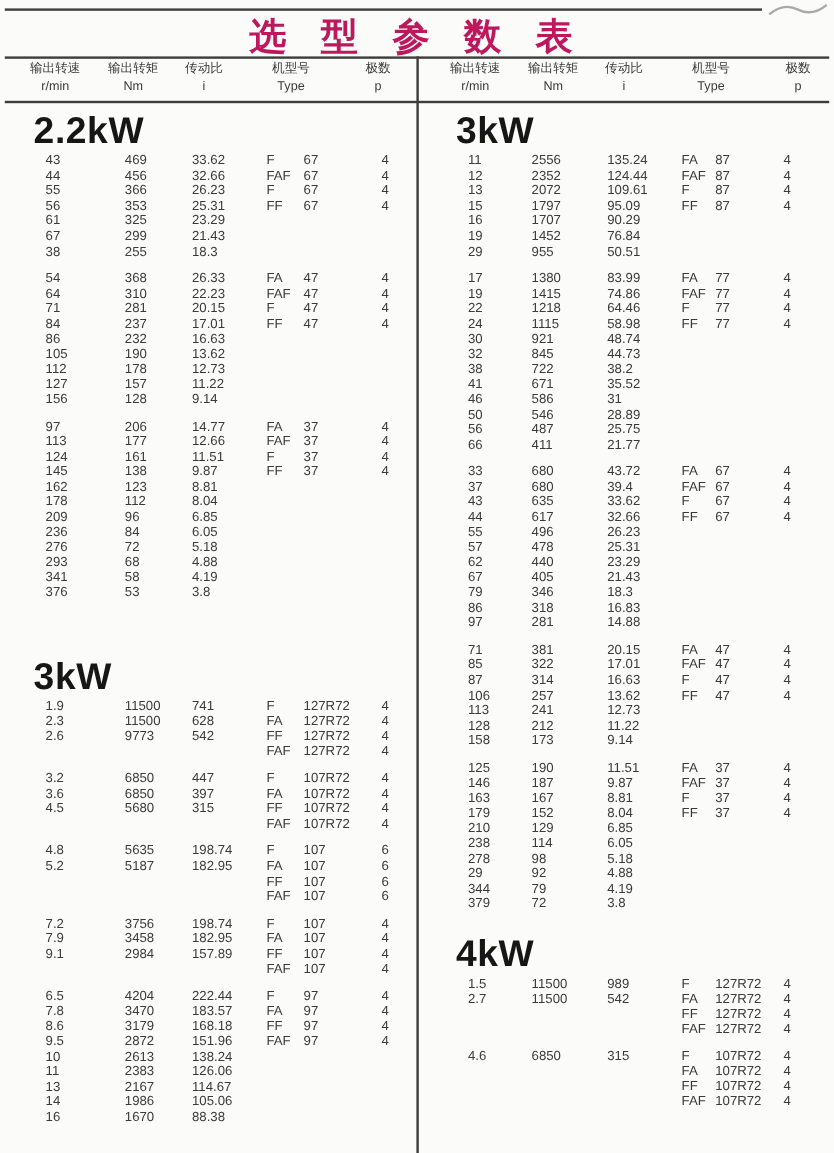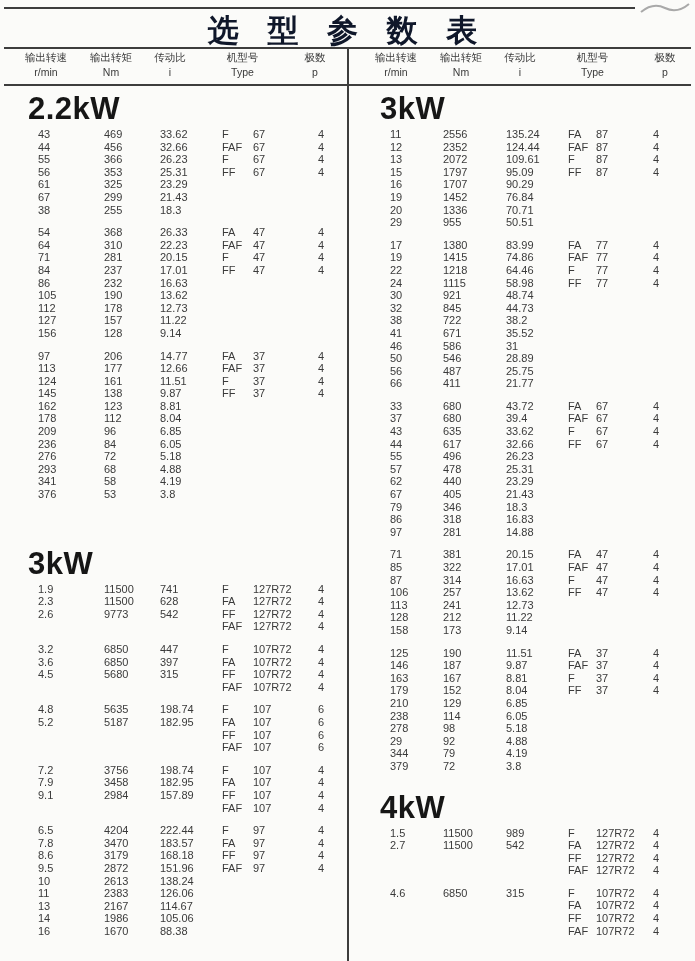--- a/index.html
+++ b/index.html
@@ -8,21 +8,21 @@
     background:#fbfbf9;color:#333;
     font-family:"Liberation Sans","DejaVu Sans",sans-serif;
   }
   .rule{position:absolute;left:4px;right:4px;border-top:2px solid #3d3d3d;}
   .rule.top{top:7px;right:60px;}
   .rule.under-title{top:47px;}
   .rule.under-header{top:84px;}
   .vdivider{position:absolute;left:347px;top:47px;bottom:0;border-left:2px solid #3d3d3d;}
   .title{
     position:absolute;top:10px;left:0;width:100%;text-align:center;
-    font-size:31px;font-weight:bold;letter-spacing:10px;color:#0f172a;
+    font-size:31px;font-weight:bold;letter-spacing:10px;color:#be185d;
   }
   .corner{position:absolute;top:0;right:4px;}
   .hdr-band{position:absolute;top:50px;height:50px;display:flex;}
   .hdr-band.left{left:0;width:348px;padding-left:10px;box-sizing:border-box;}
   .hdr-band.right{left:352px;width:343px;padding-left:8px;box-sizing:border-box;}
   .hdr-cell{text-align:center;font-size:10.5px;color:#3a3a3a;line-height:15px;}
   .hdr-band .hdr-cell:nth-child(1){width:72px;}
   .hdr-band .hdr-cell:nth-child(2){width:58px;}
   .hdr-band .hdr-cell:nth-child(3){width:60px;}
   .hdr-band .hdr-cell:nth-child(4){width:85px;}
@@ -191,21 +191,20 @@
 <div class="panel panel-right">
     <div class="section">
       <div class="sec-title">3kW</div>
       <div class="block">
         <div class="row"><span class="c1">11</span><span class="c2">2556</span><span class="c3">135.24</span><span class="c4a">FA</span><span class="c4b">87</span><span class="c5">4</span></div>
         <div class="row"><span class="c1">12</span><span class="c2">2352</span><span class="c3">124.44</span><span class="c4a">FAF</span><span class="c4b">87</span><span class="c5">4</span></div>
         <div class="row"><span class="c1">13</span><span class="c2">2072</span><span class="c3">109.61</span><span class="c4a">F</span><span class="c4b">87</span><span class="c5">4</span></div>
         <div class="row"><span class="c1">15</span><span class="c2">1797</span><span class="c3">95.09</span><span class="c4a">FF</span><span class="c4b">87</span><span class="c5">4</span></div>
         <div class="row"><span class="c1">16</span><span class="c2">1707</span><span class="c3">90.29</span><span class="c4a"></span><span class="c4b"></span><span class="c5"></span></div>
         <div class="row"><span class="c1">19</span><span class="c2">1452</span><span class="c3">76.84</span><span class="c4a"></span><span class="c4b"></span><span class="c5"></span></div>
-        <div class="row"><span class="c1">20</span><span class="c2">1336</span><span class="c3">70.71</span><span class="c4a"></span><span class="c4b"></span><span class="c5"></span></div>
         <div class="row"><span class="c1">29</span><span class="c2">955</span><span class="c3">50.51</span><span class="c4a"></span><span class="c4b"></span><span class="c5"></span></div>
       </div>
       <div class="block">
         <div class="row"><span class="c1">17</span><span class="c2">1380</span><span class="c3">83.99</span><span class="c4a">FA</span><span class="c4b">77</span><span class="c5">4</span></div>
         <div class="row"><span class="c1">19</span><span class="c2">1415</span><span class="c3">74.86</span><span class="c4a">FAF</span><span class="c4b">77</span><span class="c5">4</span></div>
         <div class="row"><span class="c1">22</span><span class="c2">1218</span><span class="c3">64.46</span><span class="c4a">F</span><span class="c4b">77</span><span class="c5">4</span></div>
         <div class="row"><span class="c1">24</span><span class="c2">1115</span><span class="c3">58.98</span><span class="c4a">FF</span><span class="c4b">77</span><span class="c5">4</span></div>
         <div class="row"><span class="c1">30</span><span class="c2">921</span><span class="c3">48.74</span><span class="c4a"></span><span class="c4b"></span><span class="c5"></span></div>
         <div class="row"><span class="c1">32</span><span class="c2">845</span><span class="c3">44.73</span><span class="c4a"></span><span class="c4b"></span><span class="c5"></span></div>
         <div class="row"><span class="c1">38</span><span class="c2">722</span><span class="c3">38.2</span><span class="c4a"></span><span class="c4b"></span><span class="c5"></span></div>

